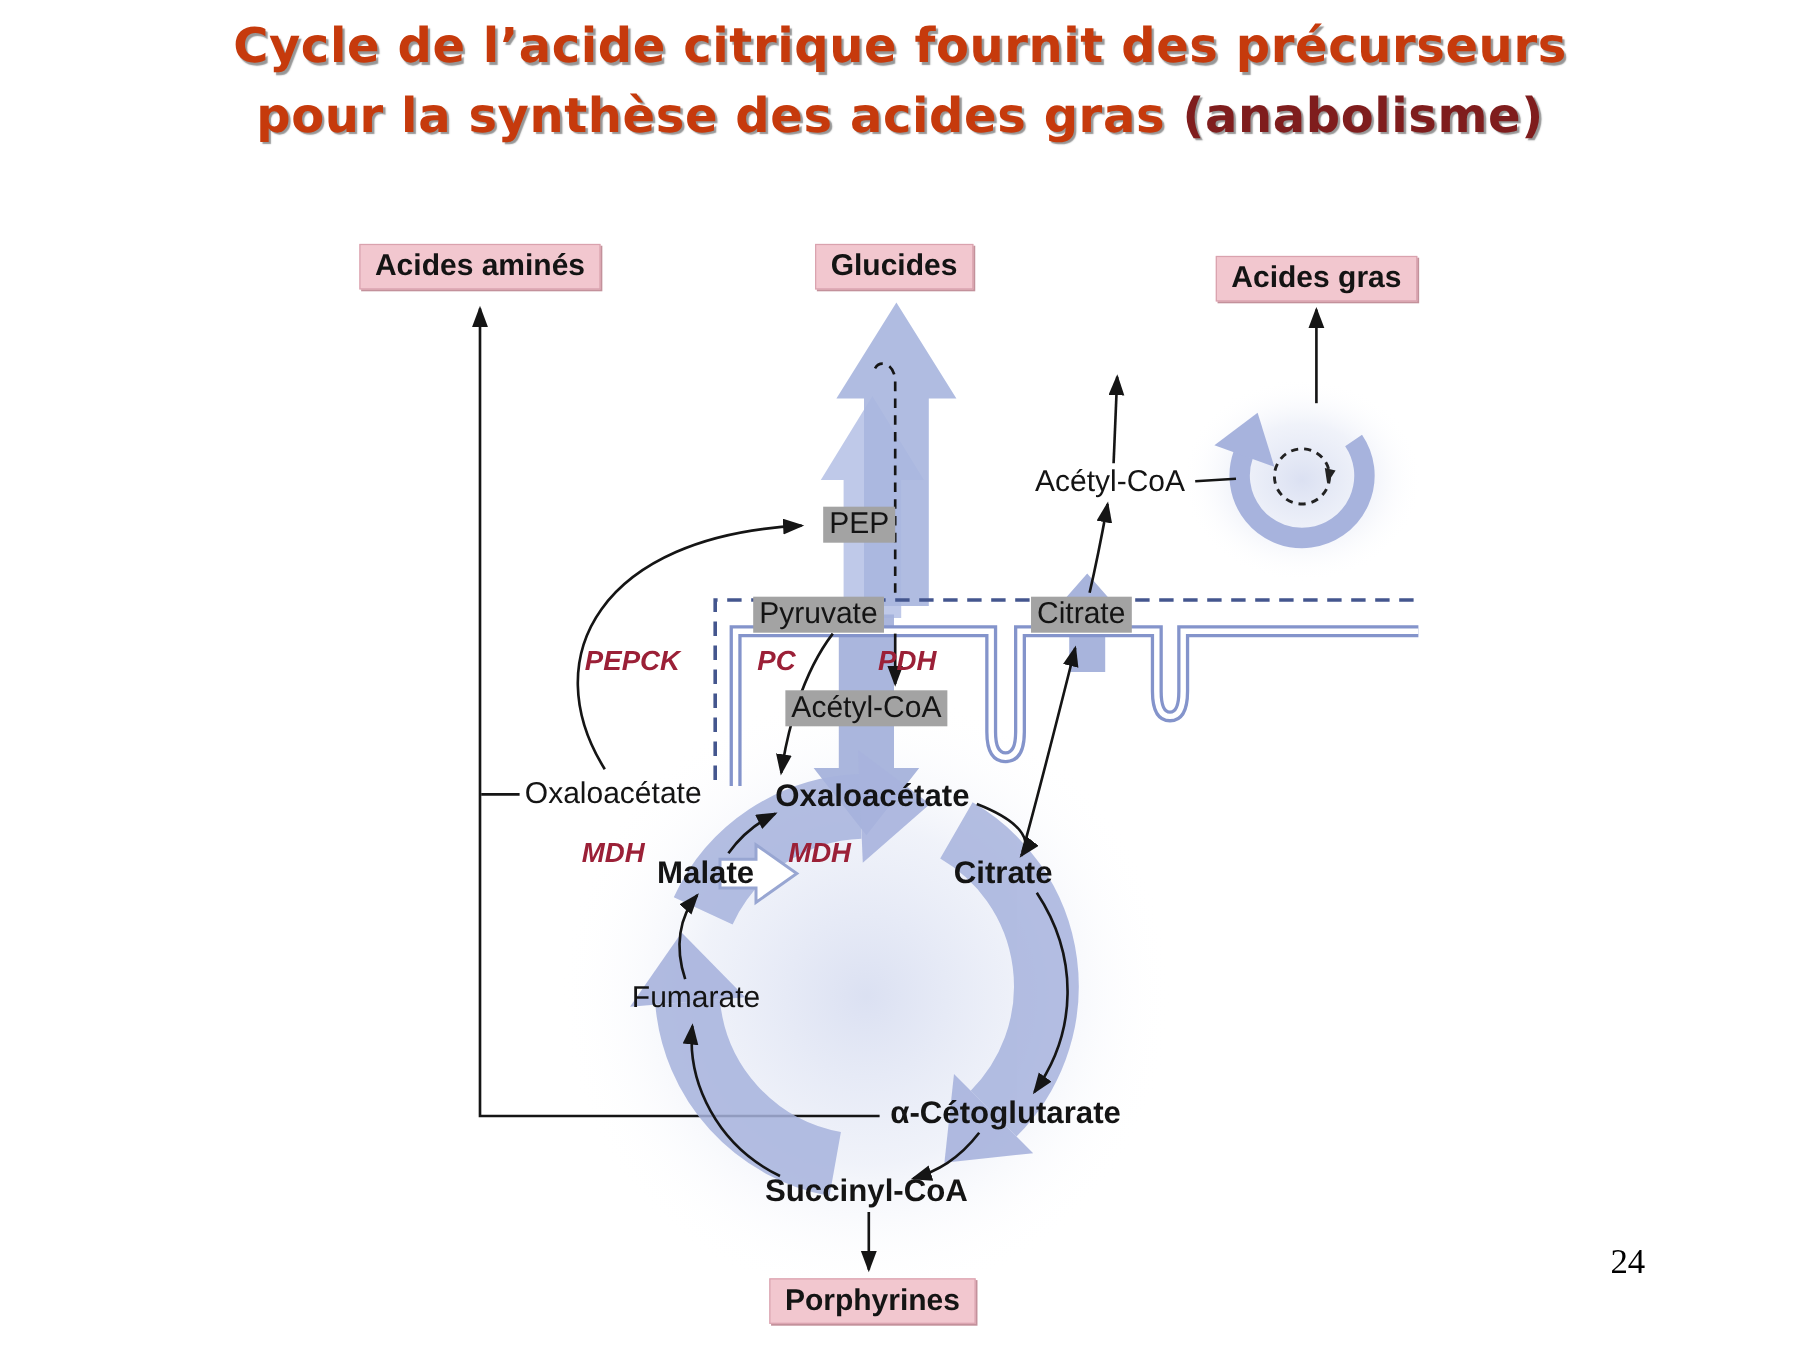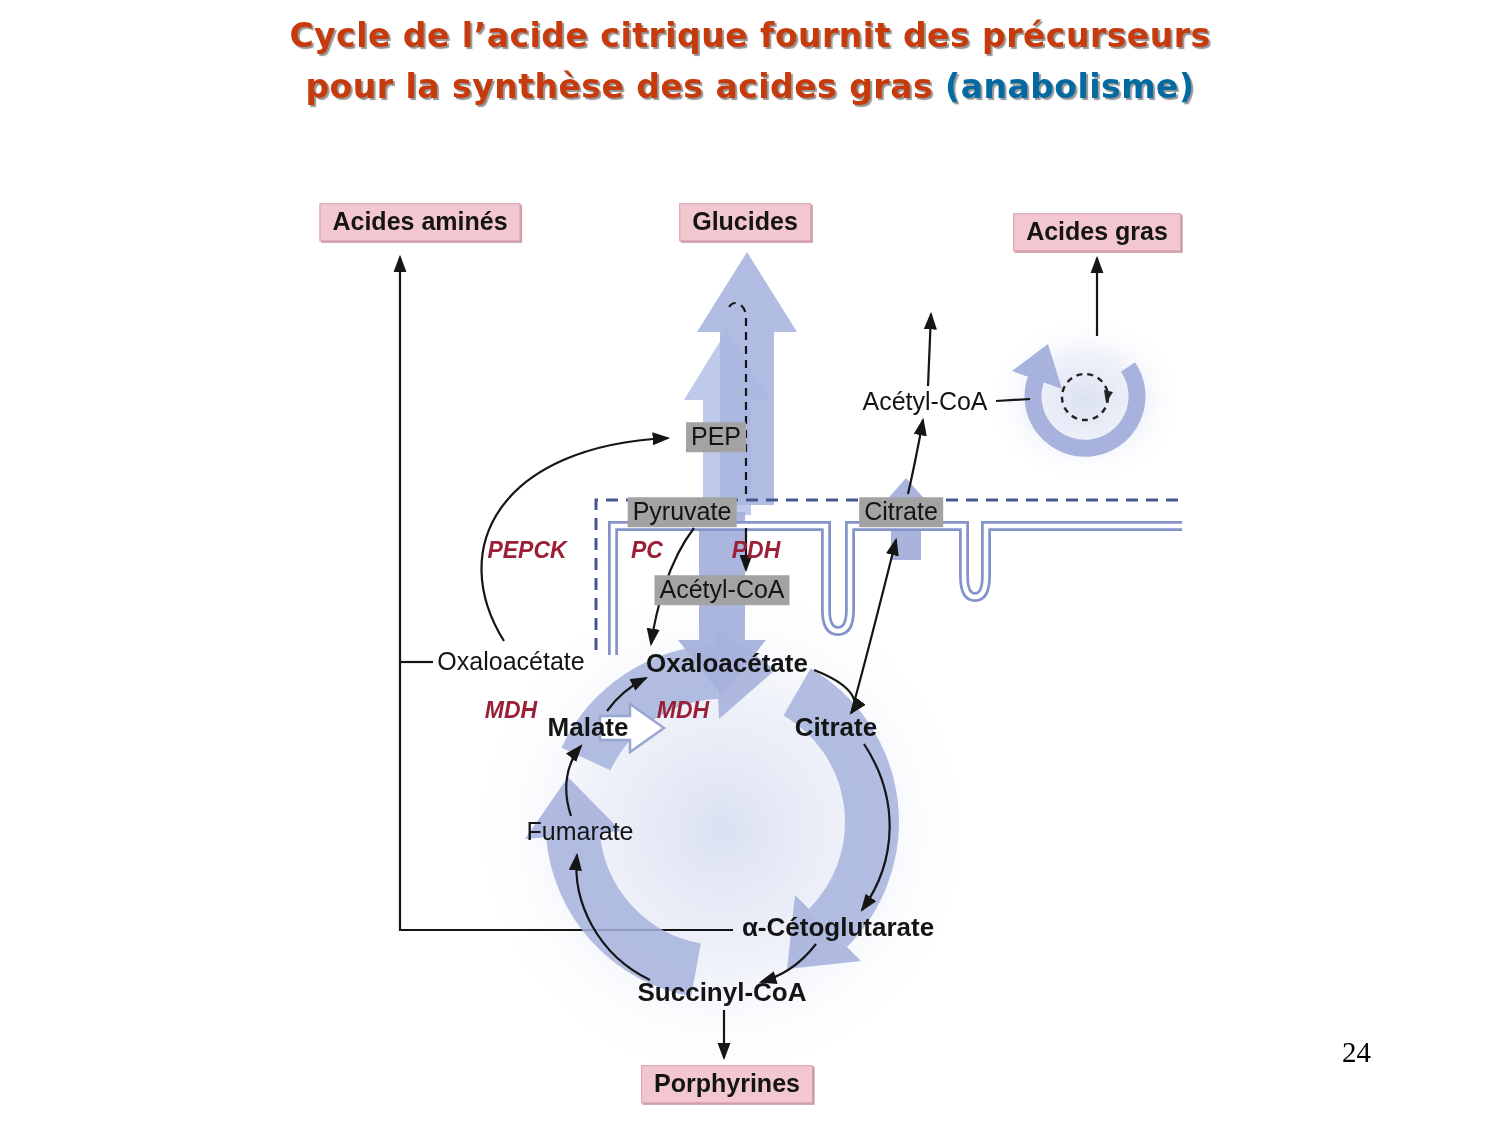--- a/index.html
+++ b/index.html
@@ -4,25 +4,25 @@
 <style>
   html,body{margin:0;padding:0;}
   body{
     width:1500px;height:1125px;position:relative;overflow:hidden;
     background:#ffffff;font-family:"Liberation Sans",sans-serif;
   }
   .stage{position:absolute;inset:0;}
   .art{position:absolute;left:0;top:0;width:1500px;height:1125px;}
   .title{position:absolute;top:16px;left:0;width:100%;text-align:center;z-index:5;}
   .t1,.t2{
-    font-family:"DejaVu Sans",sans-serif;font-weight:bold;font-size:33px;
+    font-family:"DejaVu Sans",sans-serif;font-weight:bold;font-size:40px;
     color:#c63a0c;text-shadow:2px 2px 1px rgba(45,45,45,0.5);letter-spacing:0.5px;
   }
   .t2{margin-top:12px;}
-  .t2 .accent{color:#0369a1;}
+  .t2 .accent{color:#7f1d1d;}
   .lbl{
     position:absolute;transform:translate(-50%,-50%);white-space:nowrap;
     font-size:25px;color:#141414;z-index:4;line-height:1.1;
   }
   .bold{font-weight:bold;font-size:26px;}
   .bgw{background:#a3a3a3;padding:1px 5px;}
   .pink{
     background:#f2c7cf;border:1px solid #d9a2ae;box-shadow:1.5px 1.5px 0 #c3919b;
     padding:4px 12px;font-weight:bold;font-size:25px;color:#141414;
   }
@@ -108,21 +108,21 @@
       <path d="M 852,710 C 868,652 884,588 896,540" marker-end="url(#ah)"></path>
       <path d="M 908,494 C 914,468 919,442 923,420" marker-end="url(#ah)"></path>
       <path d="M 928,386 L 931,314" marker-end="url(#ah)"></path>
       <path d="M 996,401 L 1030,399"></path>
       <path d="M 1097,336 L 1097,258" marker-end="url(#ah)"></path>
       <path d="M 724,1010 L 724,1058" marker-end="url(#ah)"></path>
       <path d="M 746,494 L 746,318 C 746,302 731,298 728,310" stroke-dasharray="8 6"></path>
     </g>
   </svg>
 
-  <div class="lbl pink" style="left:420px;top:222px;">Acides aminés</div>
+  <div class="lbl pink" style="left:400px;top:222px;">Acides aminés</div>
   <div class="lbl pink" style="left:745px;top:222px;">Glucides</div>
   <div class="lbl pink" style="left:1097px;top:232px;">Acides gras</div>
   <div class="lbl pink" style="left:727px;top:1084px;">Porphyrines</div>
 
   <div class="lbl bgw" style="left:716px;top:437px;">PEP</div>
   <div class="lbl bgw" style="left:682px;top:512px;">Pyruvate</div>
   <div class="lbl bgw" style="left:901px;top:512px;">Citrate</div>
   <div class="lbl bgw" style="left:722px;top:590px;">Acétyl-CoA</div>
   <div class="lbl" style="left:925px;top:402px;">Acétyl-CoA</div>
   <div class="lbl" style="left:511px;top:662px;">Oxaloacétate</div>

